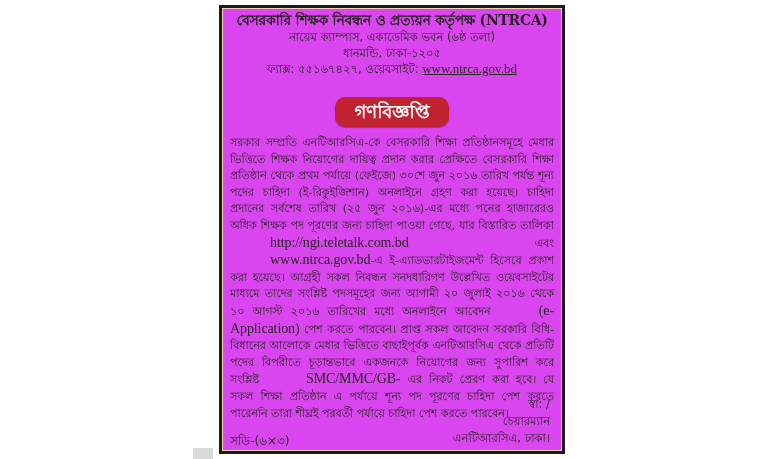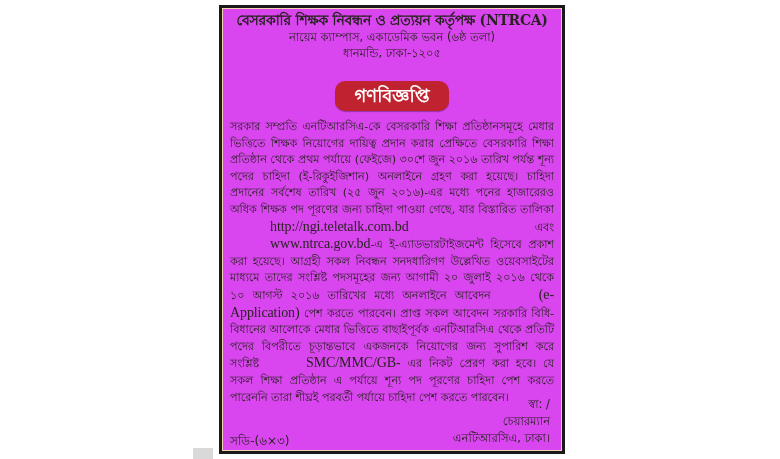--- a/index.html
+++ b/index.html
@@ -103,20 +103,21 @@
 </head>
 <body>
 
 <div class="gray-thumb"></div>
 
 <div class="notice">
   <div class="header">
     <div class="org-title">বেসরকারি শিক্ষক নিবন্ধন ও প্রত্যয়ন কর্তৃপক্ষ (NTRCA)</div>
     <div class="addr-line">নায়েম ক্যাম্পাস, একাডেমিক ভবন (৬ষ্ঠ তলা)</div>
     <div class="addr-line">ধানমন্ডি, ঢাকা-১২০৫</div>
+    <div class="addr-line"><span>ফ্যাক্স: ৫৫১৬৭৪২৭, ওয়েবসাইট: </span><a class="url">www.ntrca.gov.bd</a></div>
   </div>
 
   <div class="badge-wrap">
     <span class="badge">গণবিজ্ঞপ্তি</span>
   </div>
 
   <div class="body-text"><span>সরকার সম্প্রতি এনটিআরসিএ-কে বেসরকারি শিক্ষা প্রতিষ্ঠানসমূহে মেধার ভিত্তিতে শিক্ষক নিয়োগের দায়িত্ব প্রদান করার প্রেক্ষিতে বেসরকারি শিক্ষা প্রতিষ্ঠান থেকে প্রথম পর্যায়ে (ফেইজে) ৩০শে জুন ২০১৬ তারিখ পর্যন্ত শূন্য পদের চাহিদা (ই-রিকুইজিশান) অনলাইনে গ্রহণ করা হয়েছে। চাহিদা প্রদানের সর্বশেষ তারিখ (২৫ জুন ২০১৬)-এর মধ্যে পনের হাজারেরও অধিক শিক্ষক পদ পূরণের জন্য চাহিদা পাওয়া গেছে, যার বিস্তারিত তালিকা </span><span class="latin">http://ngi.teletalk.com.bd</span><span> এবং </span><span class="latin">www.ntrca.gov.bd</span><span>-এ ই-এ্যাডভারটাইজমেন্ট হিসেবে প্রকাশ করা হয়েছে। আগ্রহী সকল নিবন্ধন সনদধারিগণ উল্লেখিত ওয়েবসাইটের মাধ্যমে তাদের সংশ্লিষ্ট পদসমূহের জন্য আগামী ২০ জুলাই ২০১৬ থেকে ১০ আগস্ট ২০১৬ তারিখের মধ্যে অনলাইনে আবেদন </span><span class="latin">(e-Application)</span><span> পেশ করতে পারবেন। প্রাপ্ত সকল আবেদন সরকারি বিধি-বিধানের আলোকে মেধার ভিত্তিতে বাছাইপূর্বক এনটিআরসিএ থেকে প্রতিটি পদের বিপরীতে চূড়ান্তভাবে একজনকে নিয়োগের জন্য সুপারিশ করে সংশ্লিষ্ট </span><span class="latin">SMC/MMC/GB-</span><span> এর নিকট প্রেরণ করা হবে। যে সকল শিক্ষা প্রতিষ্ঠান এ পর্যায়ে শূন্য পদ পূরণের চাহিদা পেশ করতে পারেননি তারা শীঘ্রই পরবর্তী পর্যায়ে চাহিদা পেশ করতে পারবেন।</span></div>
 
   <div class="sign">
     <div>স্বা: /</div>

